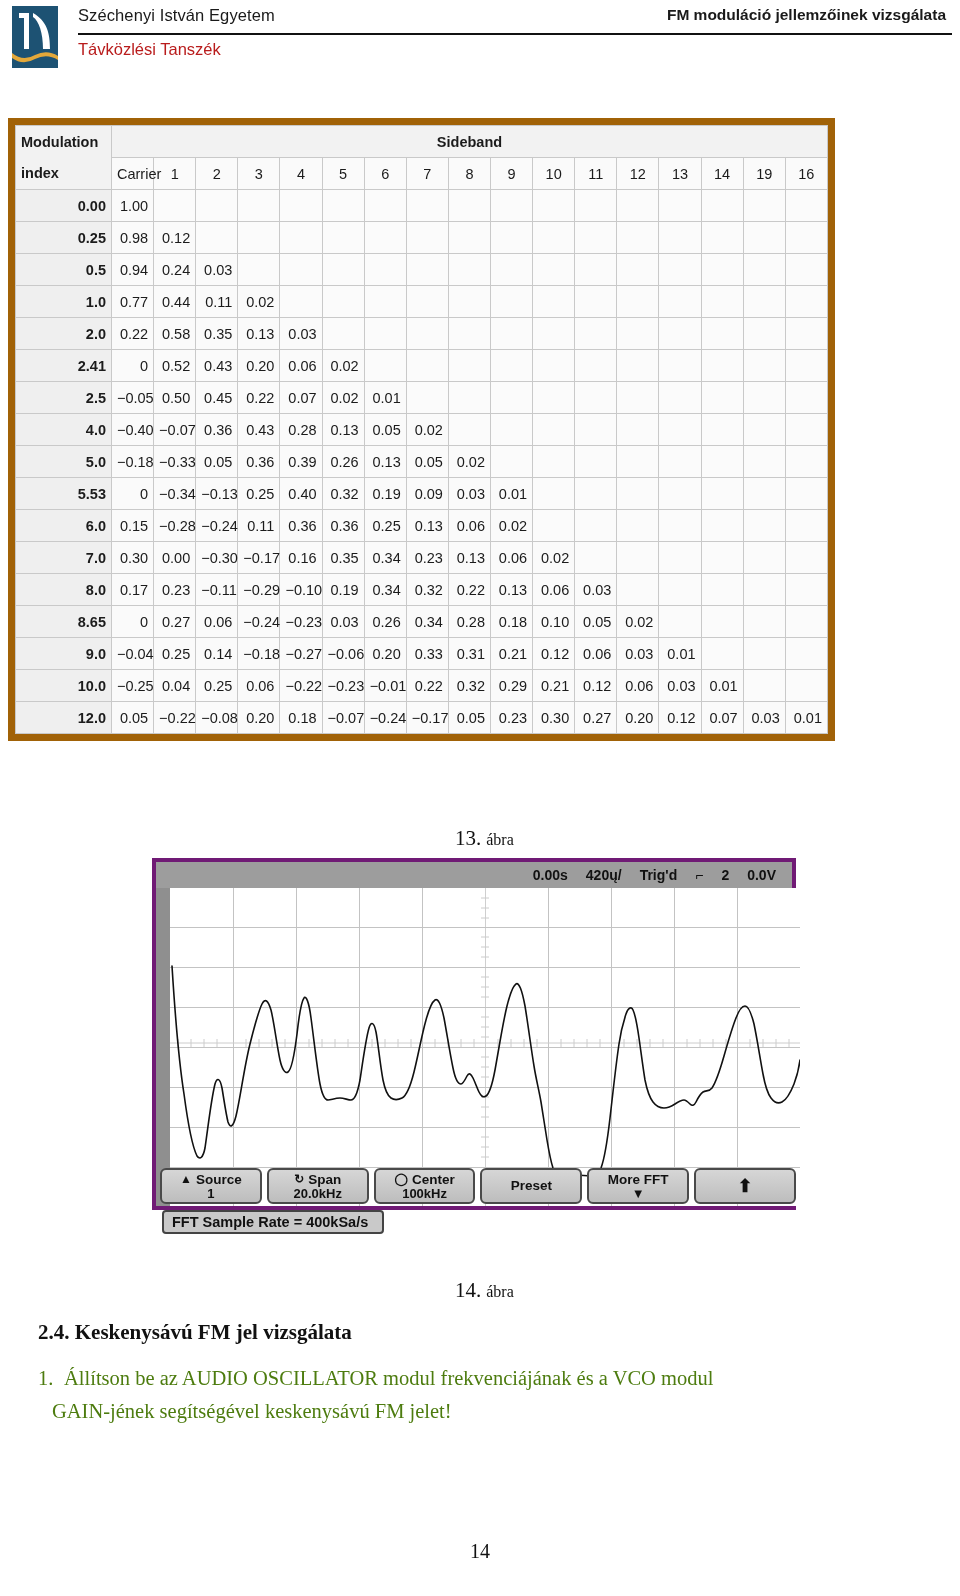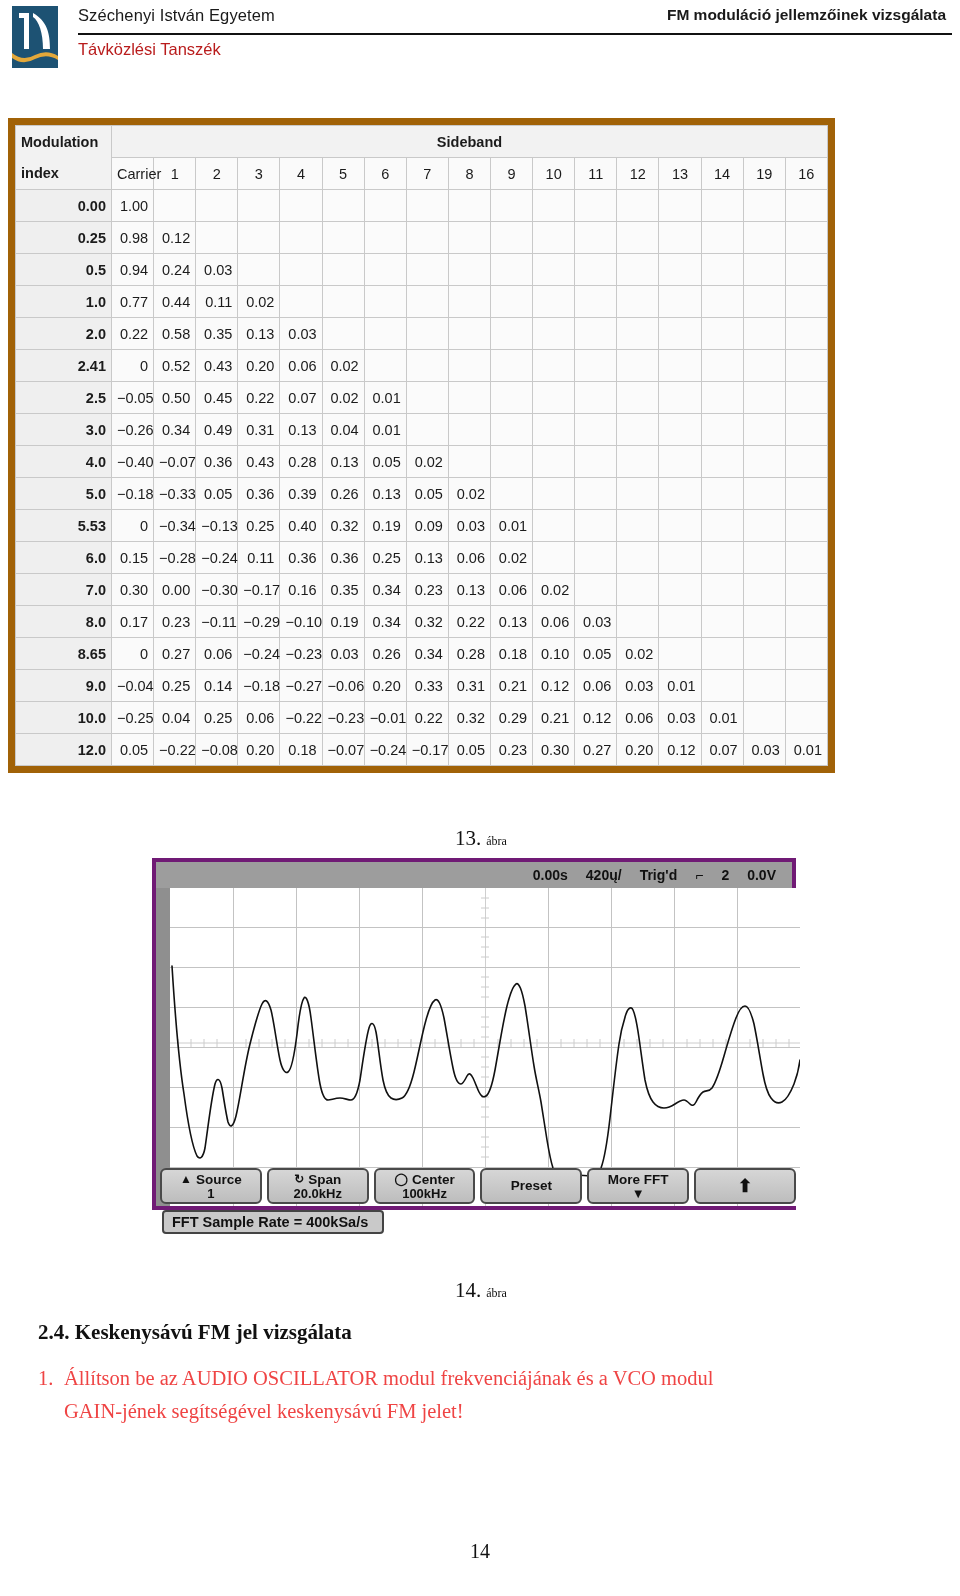--- a/index.html
+++ b/index.html
@@ -96,21 +96,21 @@
   .hdr-row1 .th-mod-a { border-right:none !important; }
 
   
   .caption {
     position: absolute;
     font-family: "Liberation Serif", serif;
     font-size: 20px;
     color: #111;
   }
   .caption .num { font-size: 21px; }
-  .caption .abra { font-size: 12px; }
+  .caption .abra { font-size: 16px; }
 
   
   .scope {
     position: absolute;
     left: 152px; top: 858px;
     width: 644px; height: 352px;
     background: #eab308;
     border: 4px solid #701a75;
     font-family: "Liberation Sans", sans-serif;
   }
@@ -164,25 +164,25 @@
 
   
   .sec-title {
     position:absolute; left:38px; top:1320px;
     font-family:"Liberation Serif", serif;
     font-weight:700; font-size:21px; color:#111;
   }
   .para {
     position:absolute; left:38px; top:1362px; width:912px;
     font-family:"Liberation Serif", serif;
-    font-size:20.5px; color:#ef4444; line-height:1.62;
+    font-size:20.5px; color:#4d7c0f; line-height:1.62;
   }
   .para .num { display:inline-block; width:26px; }
   .para-l1 { text-align: justify; }
-  .para-l2 { margin-left:26px; }
+  .para-l2 { margin-left:14px; }
   .page-num {
     position:absolute; left:0; right:0; top:1540px;
     text-align:center;
     font-family:"Liberation Serif", serif; font-size:20px; color:#111;
   }
 </style>
 </head>
 <body>
 
 <div class="page-header">
@@ -360,40 +360,20 @@
           <td class="val empty"></td>
         </tr>
         <tr>
           <td class="idx">2.5</td>
           <td class="val">−0.05</td>
           <td class="val">0.50</td>
           <td class="val">0.45</td>
           <td class="val">0.22</td>
           <td class="val">0.07</td>
           <td class="val">0.02</td>
-          <td class="val">0.01</td>
-          <td class="val empty"></td>
-          <td class="val empty"></td>
-          <td class="val empty"></td>
-          <td class="val empty"></td>
-          <td class="val empty"></td>
-          <td class="val empty"></td>
-          <td class="val empty"></td>
-          <td class="val empty"></td>
-          <td class="val empty"></td>
-          <td class="val empty"></td>
-        </tr>
-        <tr>
-          <td class="idx">3.0</td>
-          <td class="val">−0.26</td>
-          <td class="val">0.34</td>
-          <td class="val">0.49</td>
-          <td class="val">0.31</td>
-          <td class="val">0.13</td>
-          <td class="val">0.04</td>
           <td class="val">0.01</td>
           <td class="val empty"></td>
           <td class="val empty"></td>
           <td class="val empty"></td>
           <td class="val empty"></td>
           <td class="val empty"></td>
           <td class="val empty"></td>
           <td class="val empty"></td>
           <td class="val empty"></td>
           <td class="val empty"></td>

